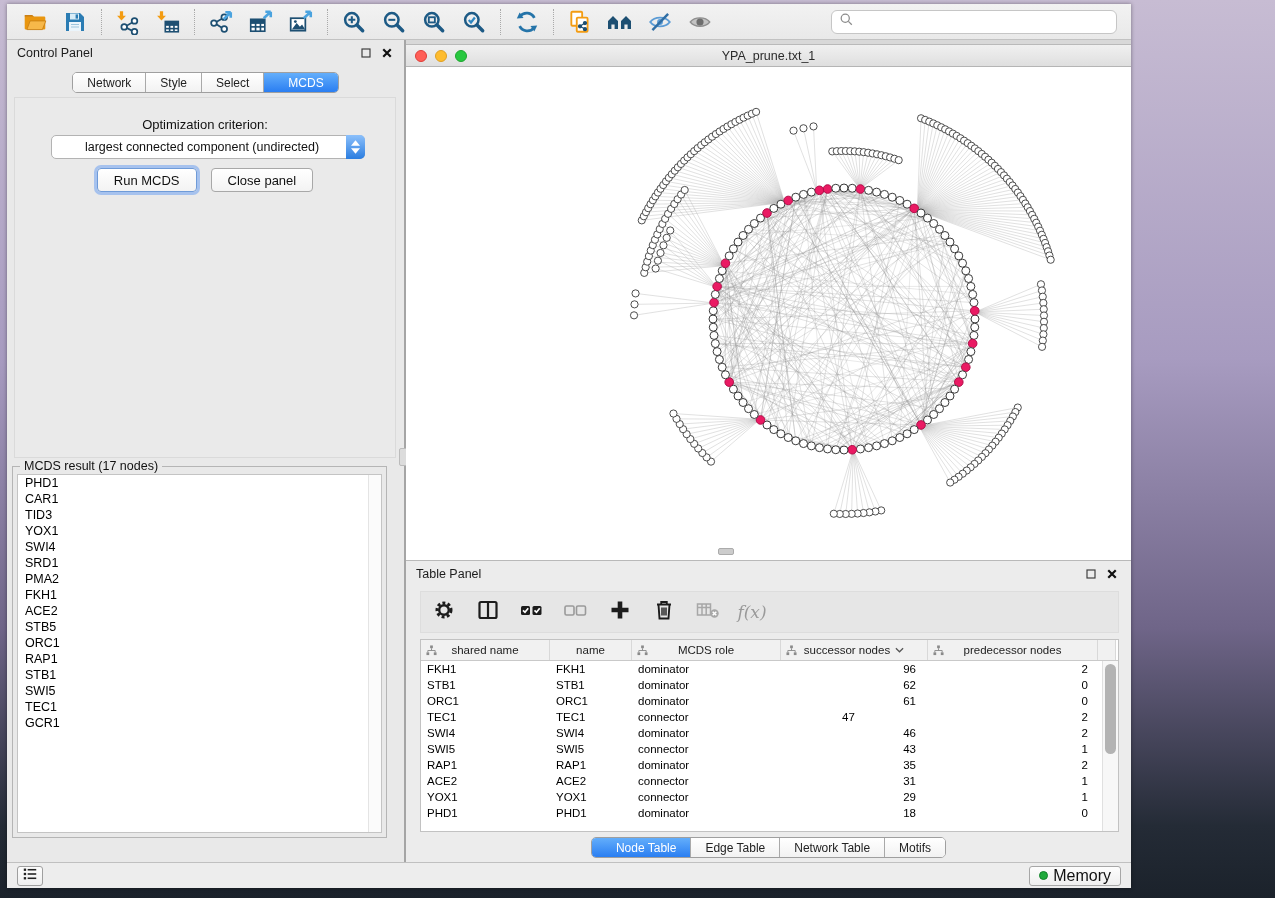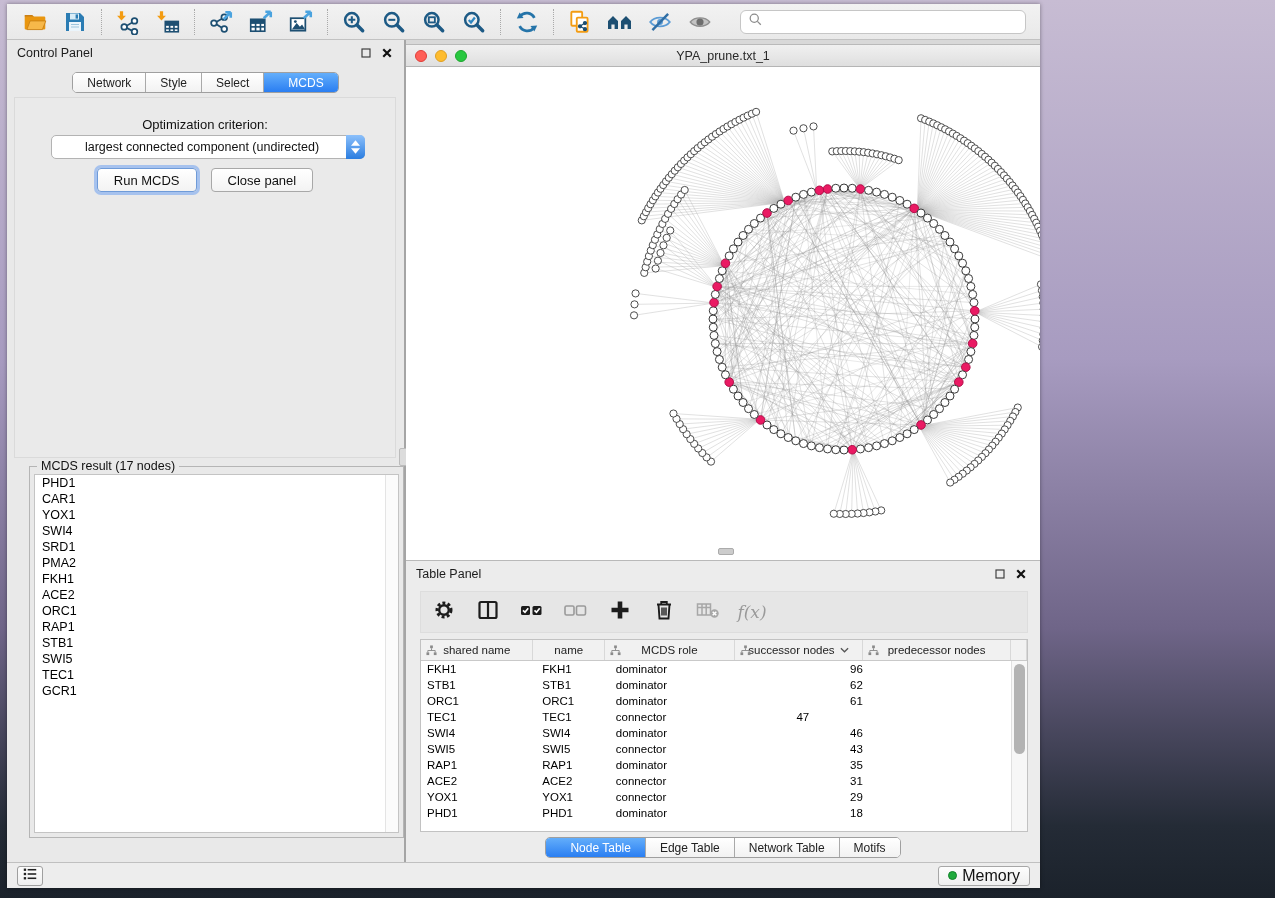--- a/index.html
+++ b/index.html
@@ -1,21 +1,21 @@
 <!DOCTYPE html>
 <html><head>
 <meta charset="utf-8">
 <style>
   * { margin:0; padding:0; box-sizing:border-box; }
   html,body { width:1275px; height:898px; overflow:hidden; font-family:"Liberation Sans",sans-serif; }
   body{
     background:
       linear-gradient(180deg,#c7bcd3 0%, #a79bc0 40%, #6f6588 70%, #242b36 92%, #1b222b 100%);
   }
-  .app{ position:absolute; left:7px; top:4px; width:1033px; height:884px; background:#ececec; box-shadow:0 0 4px rgba(0,0,0,.4); }
+  .app{ position:absolute; left:7px; top:4px; width:1124px; height:884px; background:#ececec; box-shadow:0 0 4px rgba(0,0,0,.4); }
 
   
   .toolbar{ position:absolute; left:0; top:0; right:0; height:36px; background:linear-gradient(#f2f2f2,#e9e9e9); border-bottom:1px solid #c2c2c2; display:flex; align-items:center; padding-left:8px; }
   .tbtn{ width:40px; height:30px; display:flex; align-items:center; justify-content:center; border-radius:4px; }
   .tbtn svg{ display:block; }
   .tsep{ width:1px; height:26px; border-left:1px dotted #a9a9a9; margin:0 6px; }
   .search{ margin-left:auto; margin-right:14px; width:286px; height:24px; background:#fff; border:1px solid #c6c6c6; border-radius:6px; display:flex; align-items:center; padding:0 7px; }
   .search input{ border:none; outline:none; flex:1; font-size:12px; background:transparent; font-family:"Liberation Sans",sans-serif; }
 
   
@@ -29,21 +29,21 @@
   .seg:last-child{ border-right:none; }
   .seg.active{ background:linear-gradient(#63aefb,#2a7ef2); color:#fff;padding-left:24px; }
   .cp-inner{ position:absolute; left:7px; right:8px; top:57px; height:361px; background:#eaeaea; border:1px solid #dadada; }
   .opt-label{ position:absolute; top:19px; width:100%; text-align:center; font-size:13px; color:#111; }
   .combo{ position:absolute; top:37px; left:36px; width:314px; height:24px; background:#fff; border:1px solid #b3b3b3; border-radius:5px; display:flex; align-items:center; }
   .combo-text{ flex:1; font-size:12.5px; color:#111; text-align:center; padding-left:6px; white-space:nowrap; overflow:hidden; }
   .combo-step{ width:19px; height:24px; margin-right:-1px; border-radius:0 5px 5px 0; background:linear-gradient(#8cc0fb,#2a7de0); display:flex; flex-direction:column; align-items:center; justify-content:center; gap:2px; }
   .btn-row{ position:absolute; top:70px; width:100%; display:flex; justify-content:center; gap:14px; }
   .pbtn{ height:24px; background:linear-gradient(#ffffff,#f3f3f3); border:1px solid #a8a8a8; border-radius:4px; font-size:13px; color:#111; padding:0 16px; display:flex; align-items:center;text-align:center; }
   .pbtn.focus{ border:1px solid #6f9bd8; box-shadow:0 0 0 3px rgba(110,160,240,.55); }
-  .groupbox{ position:absolute; left:22px; width:375px; top:426px; height:372px; border:1px solid #b5b5b5; background:#e9e9e9; }
+  .groupbox{ position:absolute; left:5px; width:375px; top:426px; height:372px; border:1px solid #b5b5b5; background:#e9e9e9; }
   .gb-legend{ position:absolute; top:-8px; left:7px; background:#e9e9e9; padding:0 4px; font-size:12.5px; color:#111; }
   .listbox{ position:absolute; left:4px; right:4px; top:7px; bottom:4px; background:#fff; border:1px solid #c4c4c4; overflow:hidden; }
   .list-scroll{ position:absolute; top:0; bottom:0; right:0; width:13px; background:#fbfbfb; border-left:1px solid #e4e4e4; }
   .mcds-item{ font-size:12.5px; line-height:16px; padding-left:7px; color:#000; }
 
   
   .vsplit{ position:absolute; left:397px; top:36px; width:2px; bottom:26px; background:#a5a5a5; }
   .vgrip{ position:absolute; left:-5px; top:408px; width:9px; height:18px; background:#dcdcdc; border:1px solid #bbb; border-radius:2px; }
 
   
@@ -327,26 +327,28 @@
         <div class="pbtn focus">Run MCDS</div>
         <div class="pbtn">Close panel</div>
       </div>
     </div>
     <div class="groupbox">
       <span class="gb-legend">MCDS result (17 nodes)</span>
       <div class="listbox">
         <div>
             <div class="mcds-item">PHD1</div>
             <div class="mcds-item">CAR1</div>
+            <div class="mcds-item">TID3</div>
             <div class="mcds-item">YOX1</div>
             <div class="mcds-item">SWI4</div>
             <div class="mcds-item">SRD1</div>
             <div class="mcds-item">PMA2</div>
             <div class="mcds-item">FKH1</div>
             <div class="mcds-item">ACE2</div>
+            <div class="mcds-item">STB5</div>
             <div class="mcds-item">ORC1</div>
             <div class="mcds-item">RAP1</div>
             <div class="mcds-item">STB1</div>
             <div class="mcds-item">SWI5</div>
             <div class="mcds-item">TEC1</div>
             <div class="mcds-item">GCR1</div>
           </div>
         <div class="list-scroll"></div>
       </div>
     </div>

